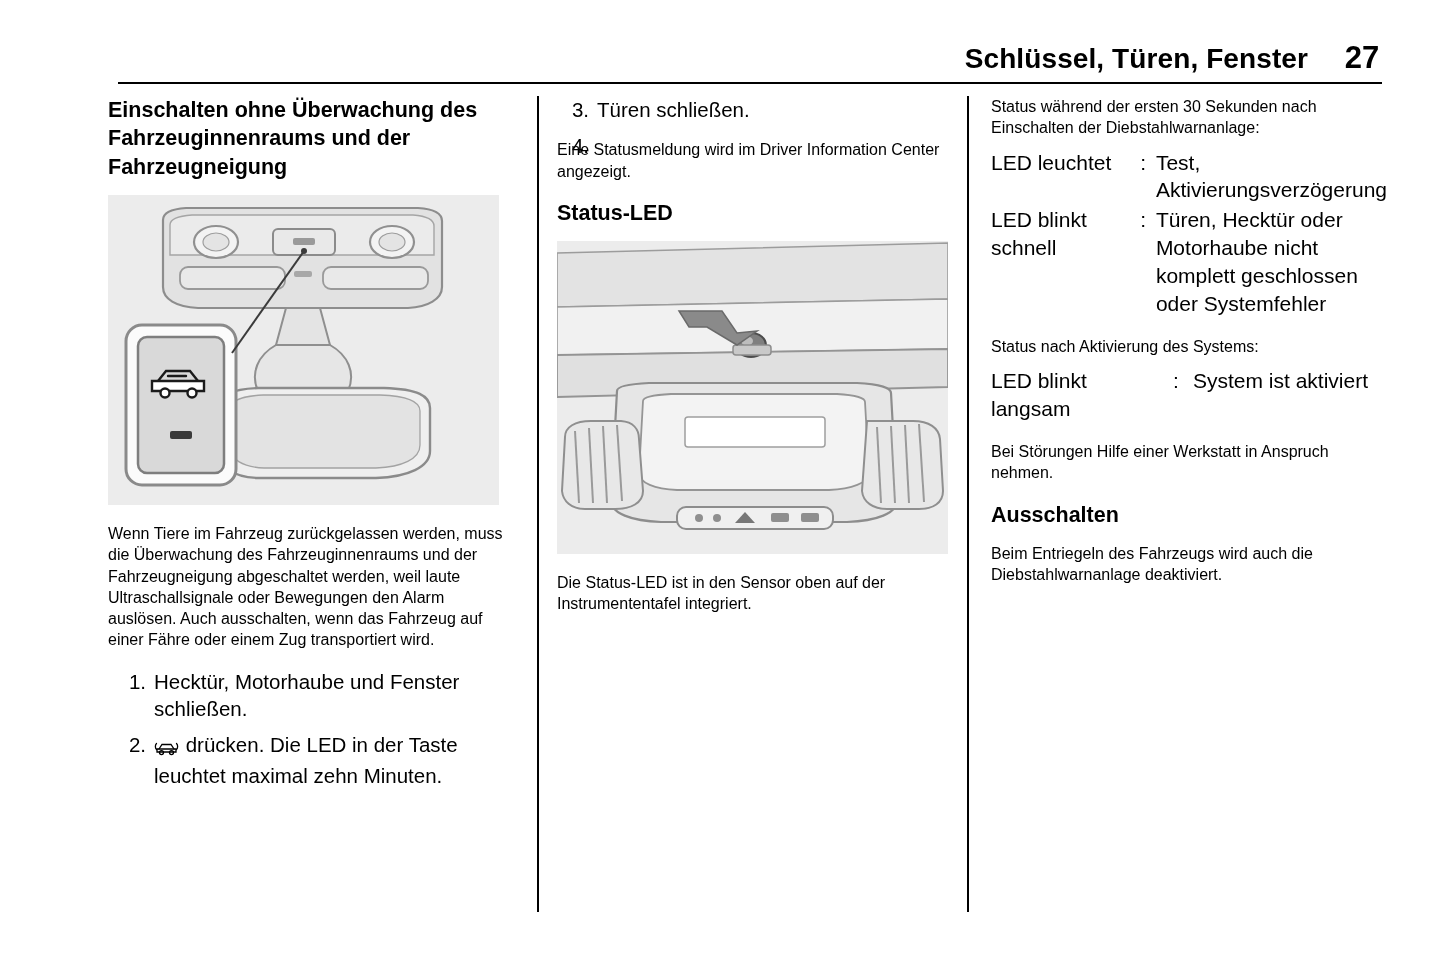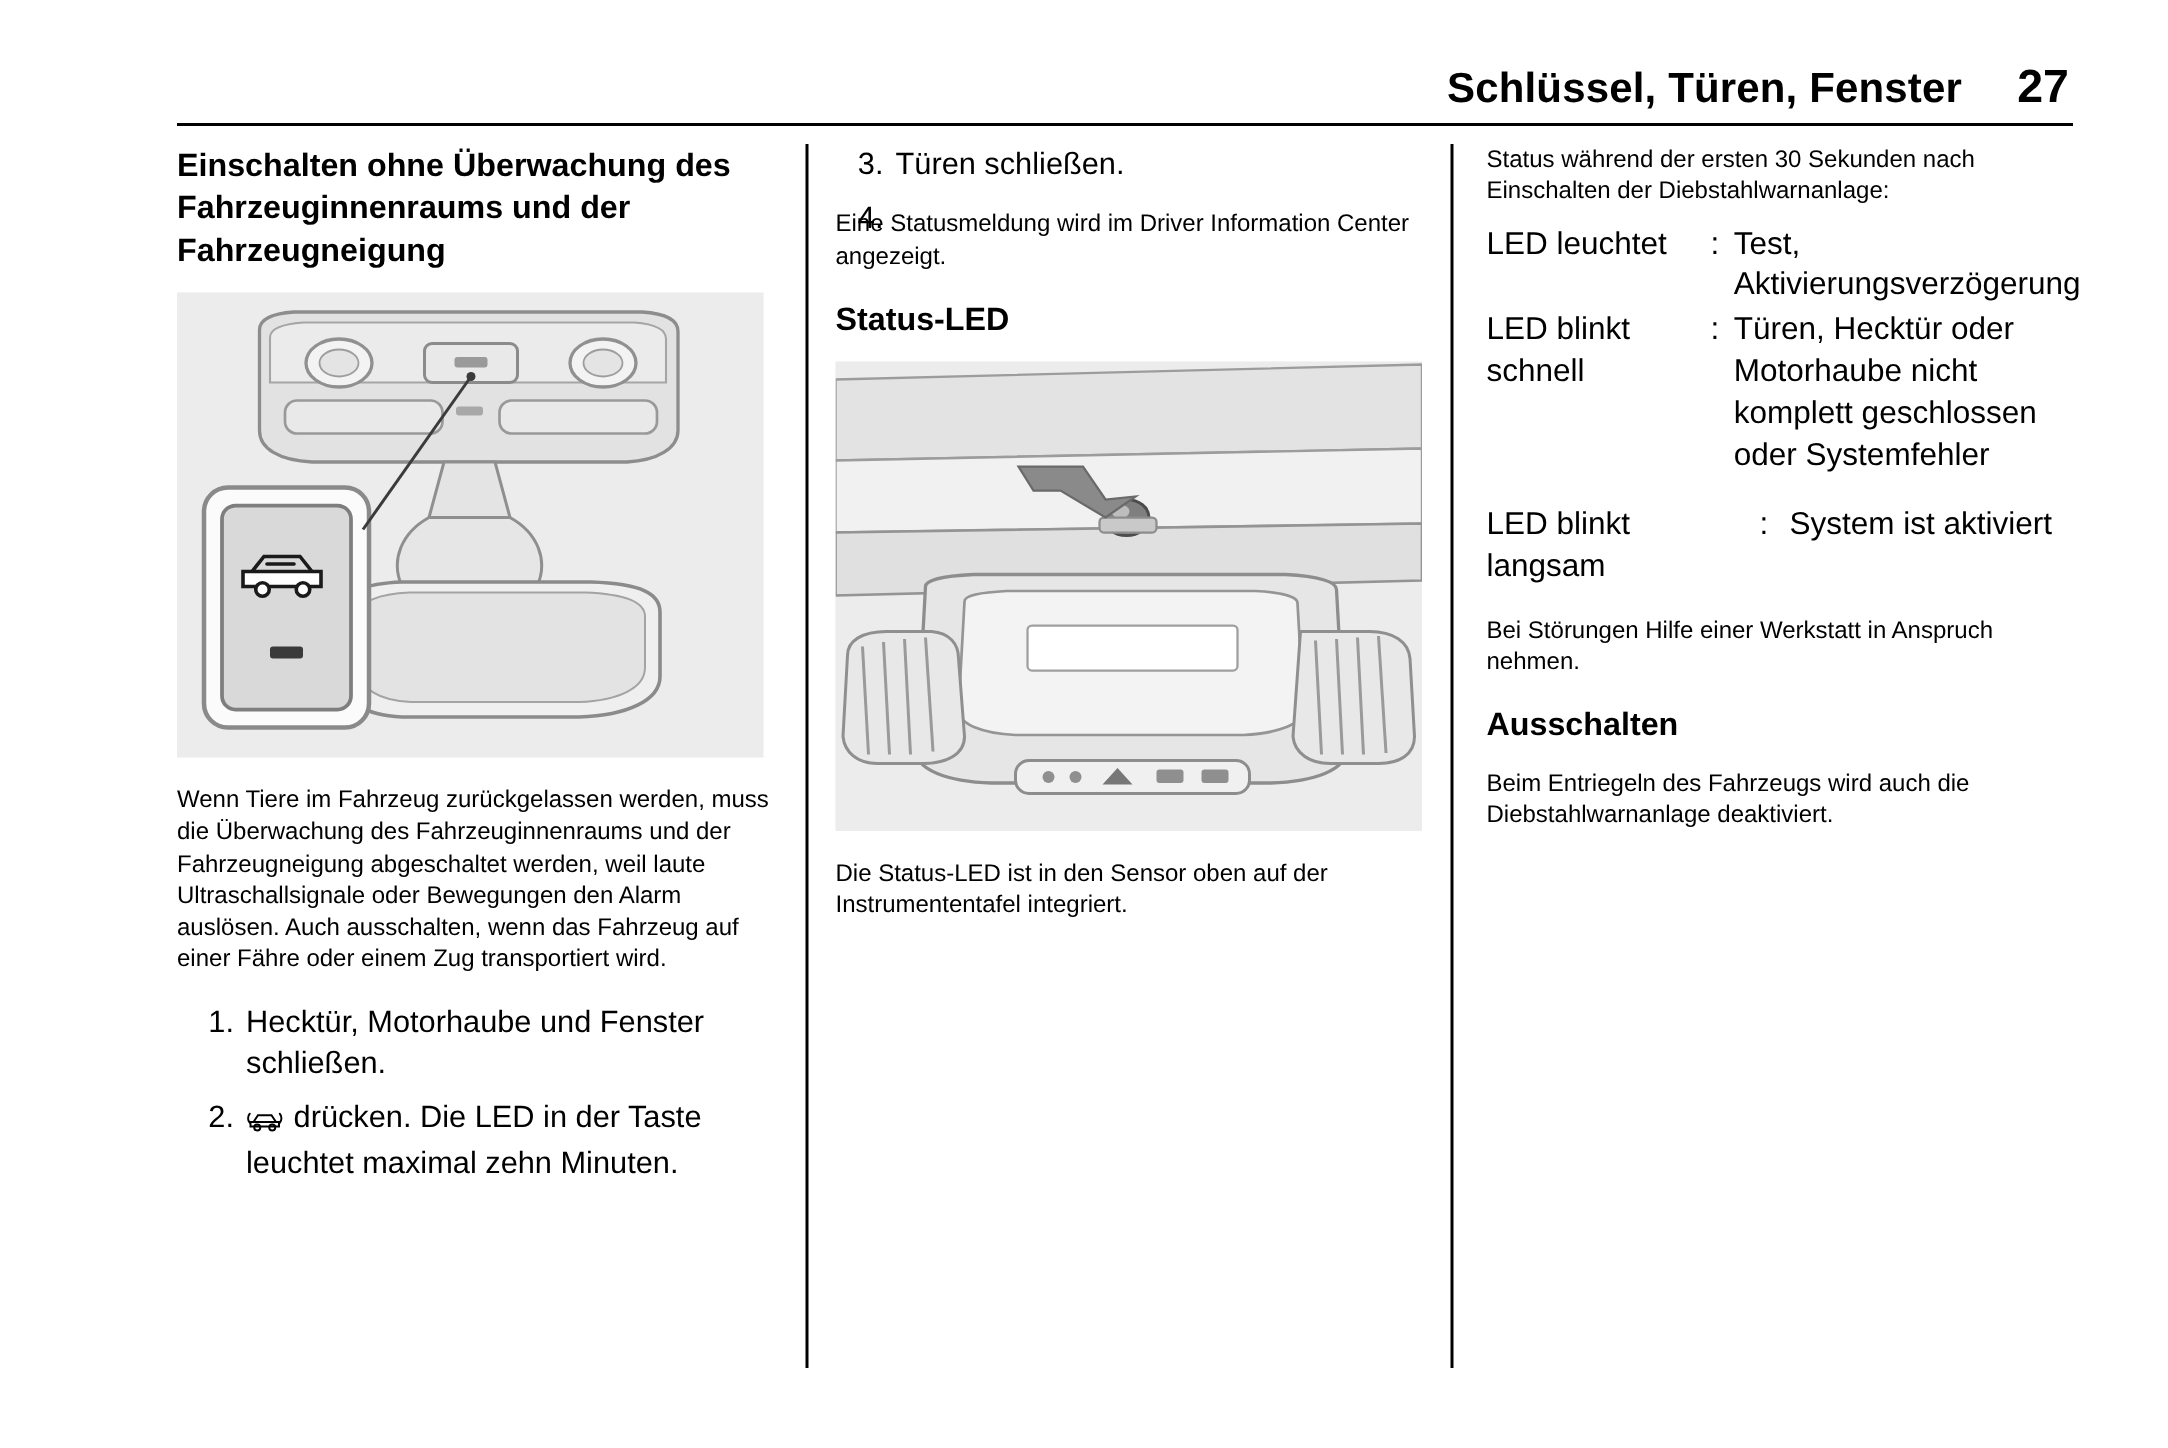--- a/index.html
+++ b/index.html
@@ -61,21 +61,21 @@
     background: #000000;
   }
   .vrule.one { left: 537px; }
   .vrule.two { left: 967px; }
 
   
   .col {
     position: absolute;
     top: 96px;
   }
-  .col1 { left: 118px; width: 396px; }
+  .col1 { left: 108px; width: 396px; }
   .col2 { left: 557px; width: 392px; }
   .col3 { left: 991px; width: 396px; }
 
   h2.section-title {
     font-size: 21.5px;
     font-weight: bold;
     line-height: 1.32;
     margin: 0 0 14px 0;
   }
   p.body {
@@ -296,20 +296,21 @@
           <td class="def">Test, Aktivierungsverzögerung</td>
         </tr>
         <tr>
           <td class="term">LED blinkt schnell</td>
           <td class="colon">:</td>
           <td class="def">Türen, Hecktür oder Motorhaube nicht komplett geschlossen oder Systemfehler</td>
         </tr>
       </tbody>
     </table>
 
+    <p class="body tight">Status nach Aktivierung des Systems:</p>
 
     <table class="deftable">
       <tbody>
         <tr>
           <td class="term">LED blinkt langsam</td>
           <td class="colon">:</td>
           <td class="def">System ist aktiviert</td>
         </tr>
       </tbody>
     </table>

